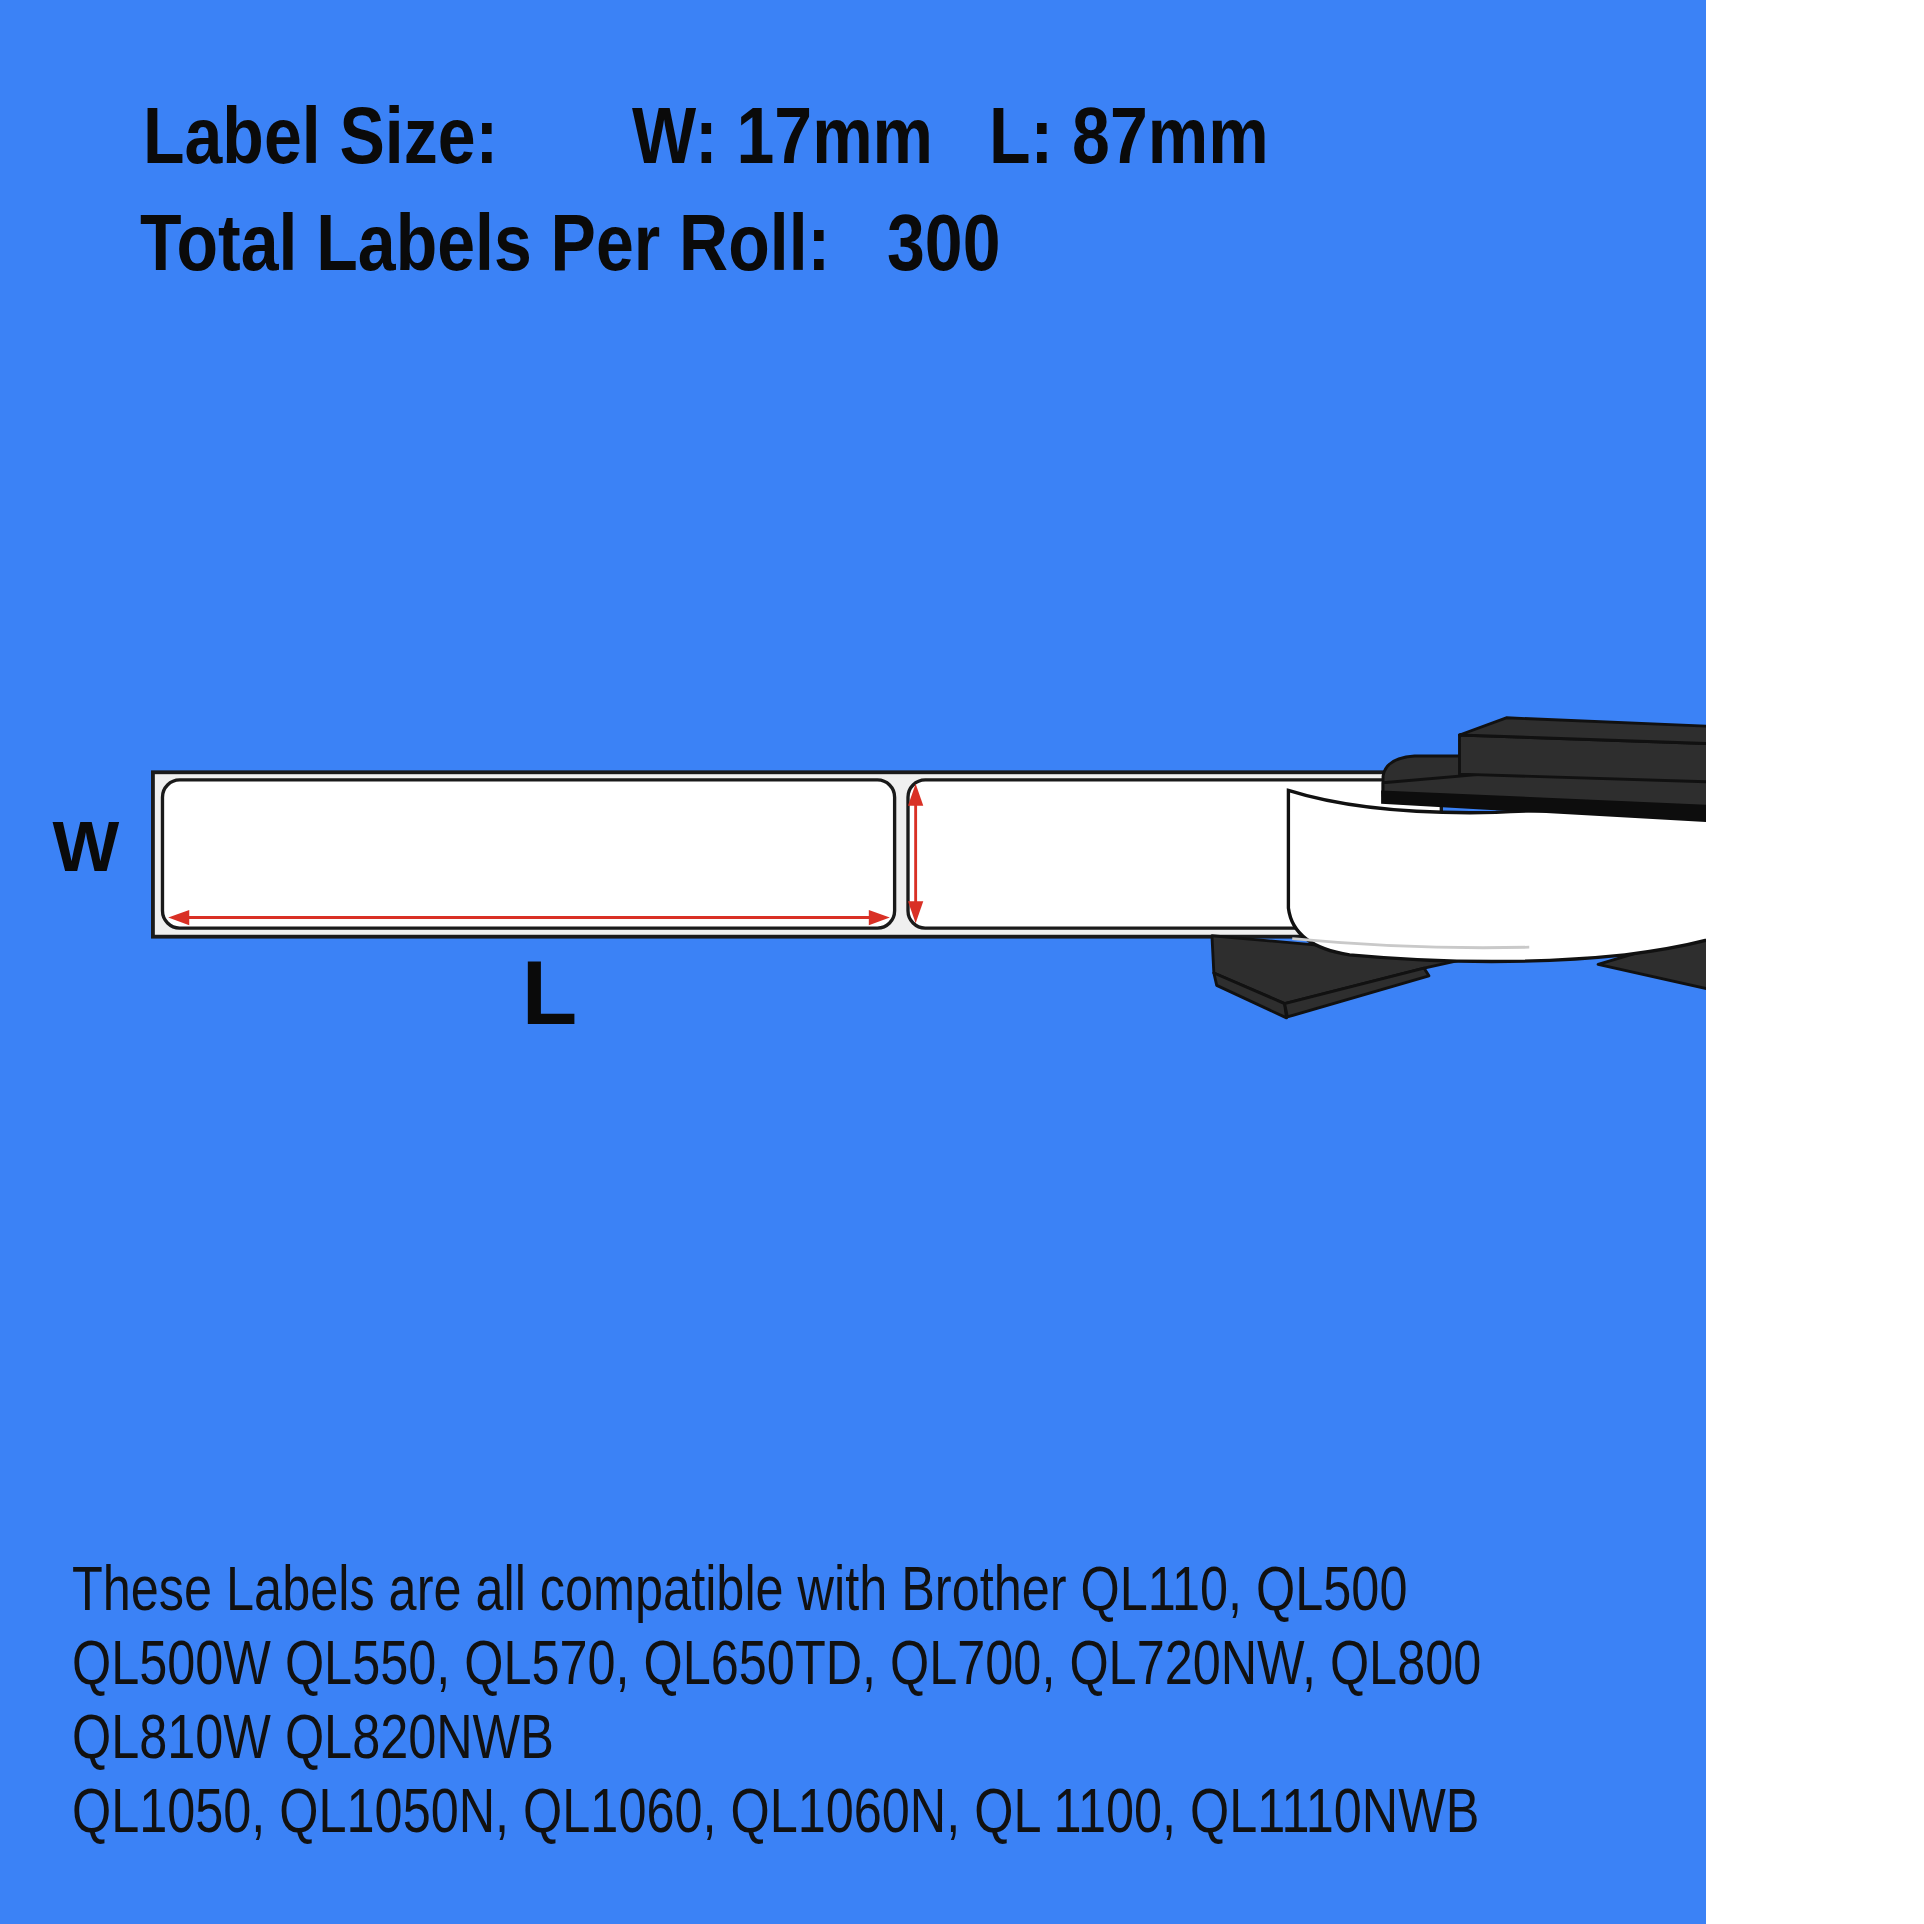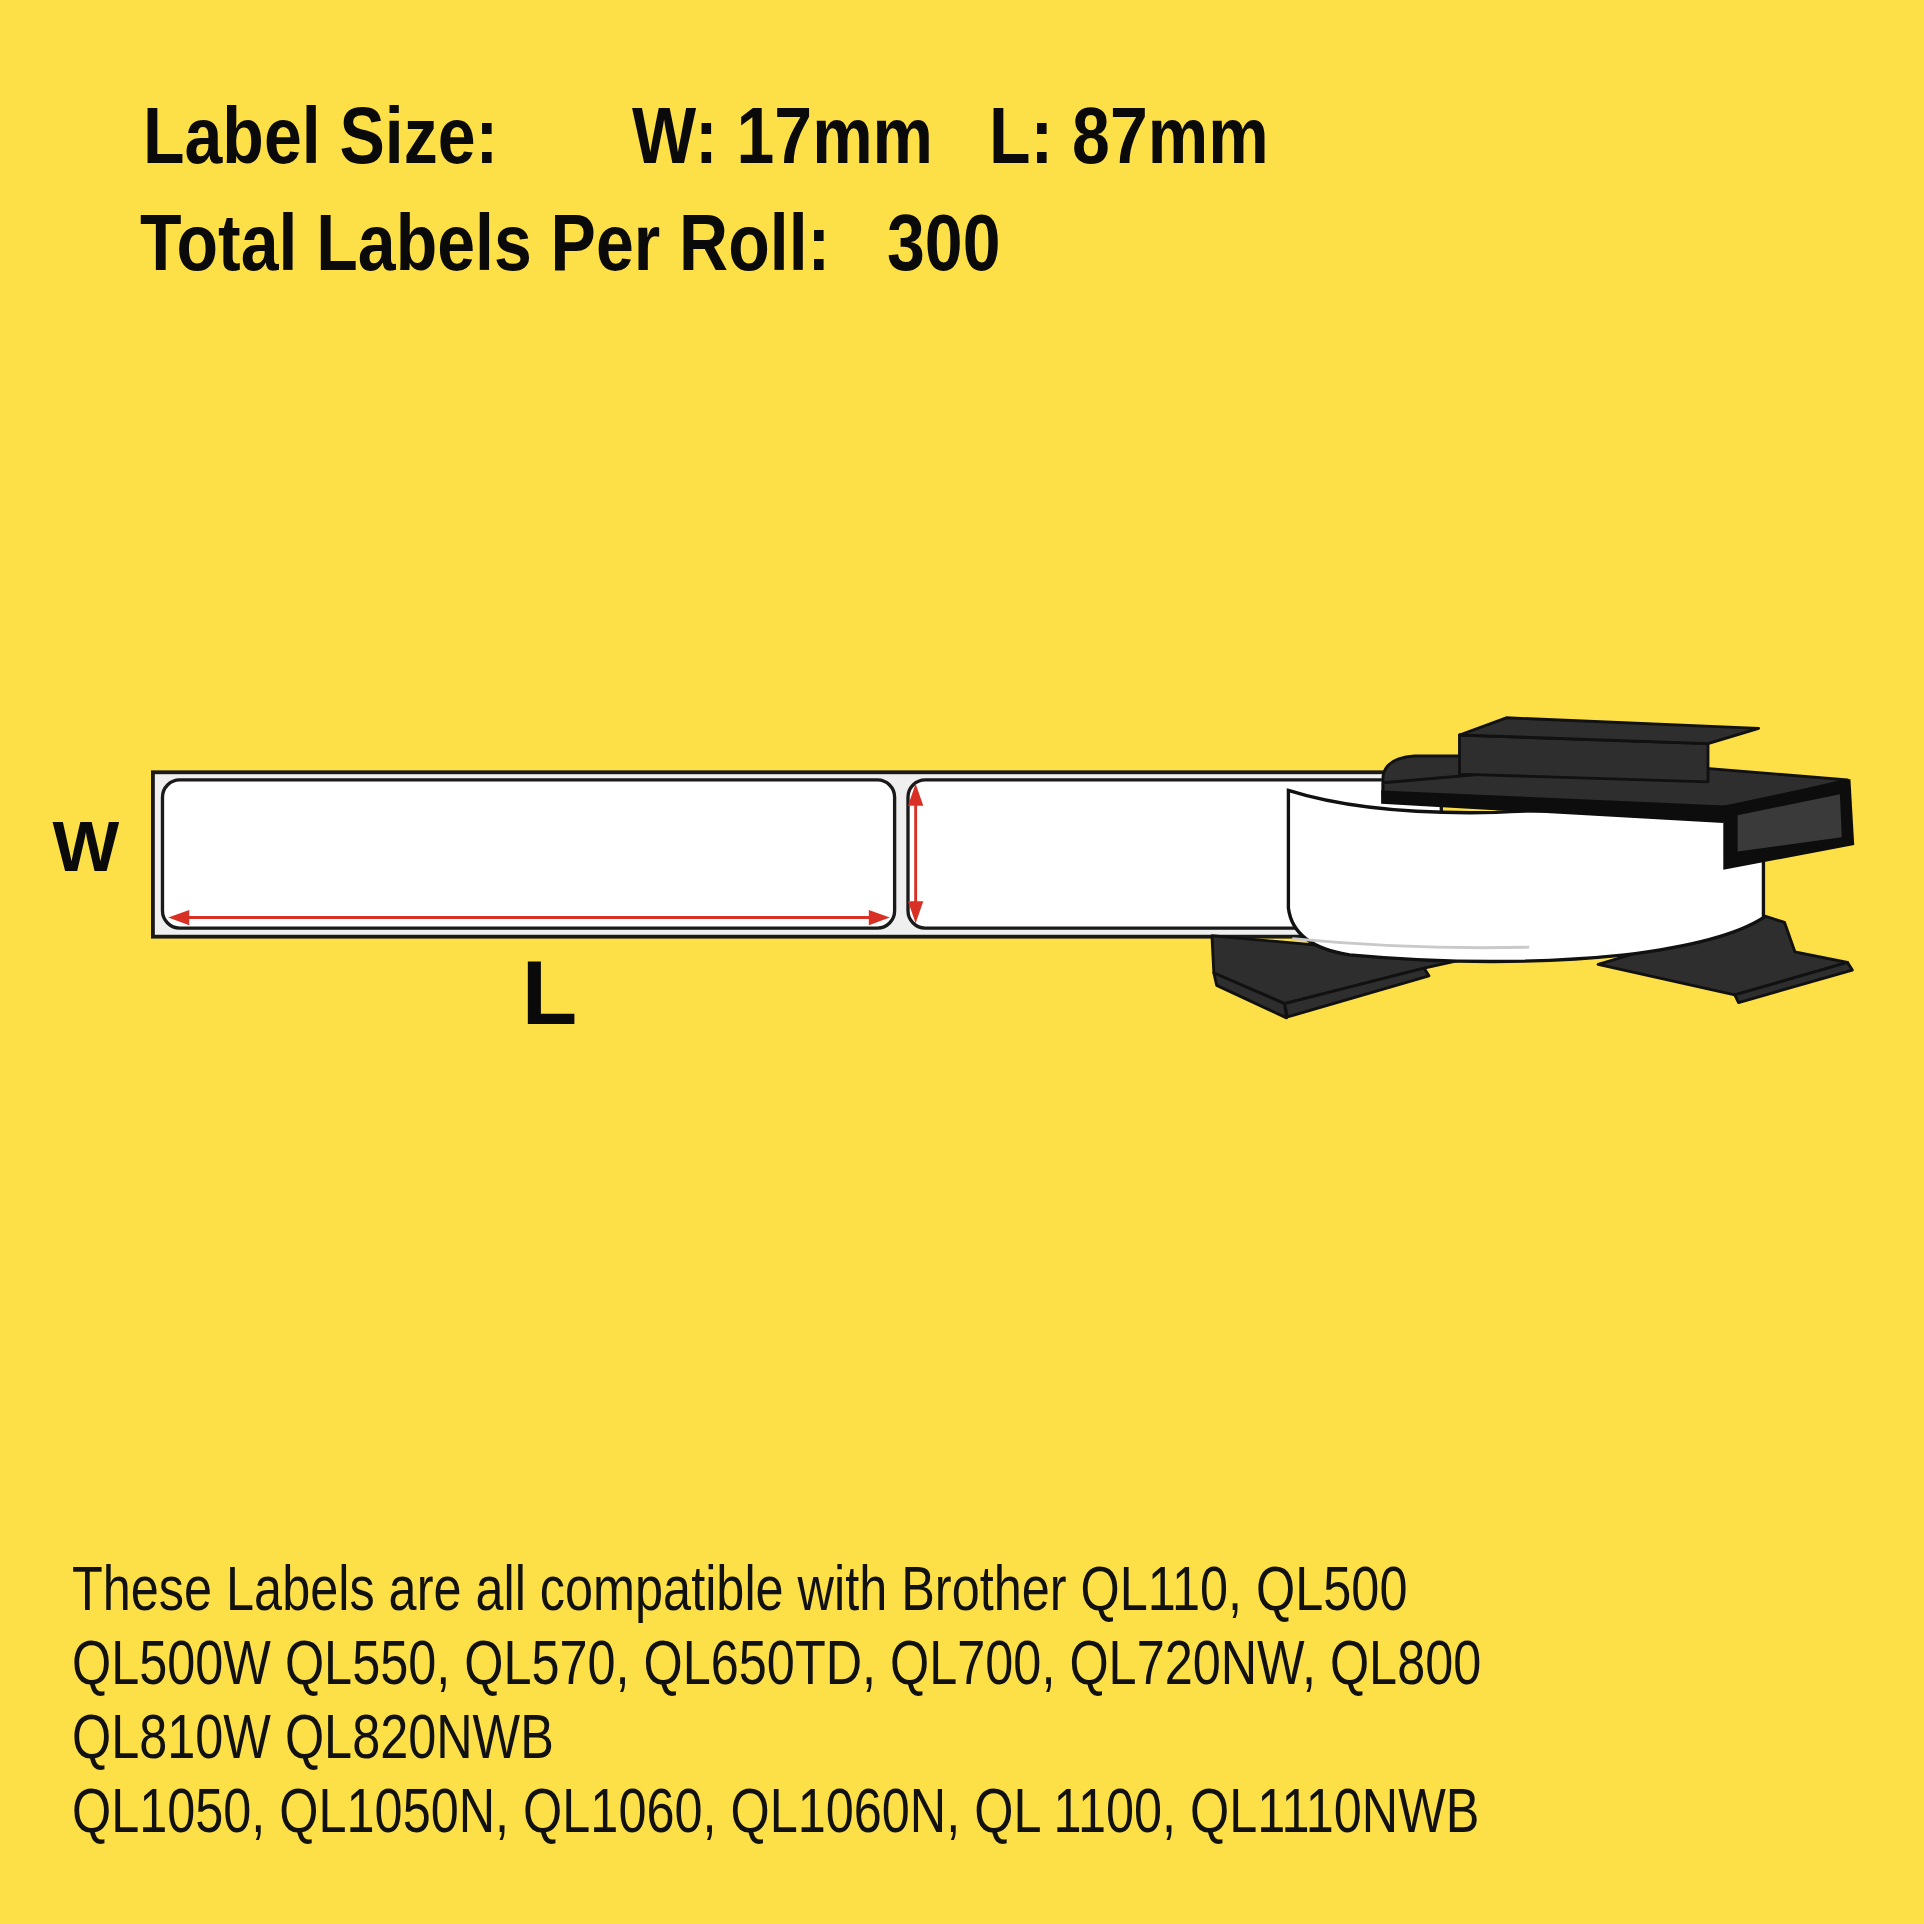--- a/index.html
+++ b/index.html
@@ -1,19 +1,19 @@
 <!DOCTYPE html>
 <html><head>
 <meta charset="utf-8">
 <style>
   html,body{margin:0;padding:0;background:#fff;}
   .canvas{
     position:relative;
-    width:1924px;height:1924px;
-    background:#fde047;
+    width:1706px;height:1924px;
+    background:#3b82f6;
     font-family:"Liberation Sans", sans-serif;
     overflow:hidden;
   }
   .heading{
     position:absolute;
     font-size:80px;
     font-weight:bold;
     color:#0a0a0a;
     white-space:nowrap;
     transform:scaleX(0.85);

